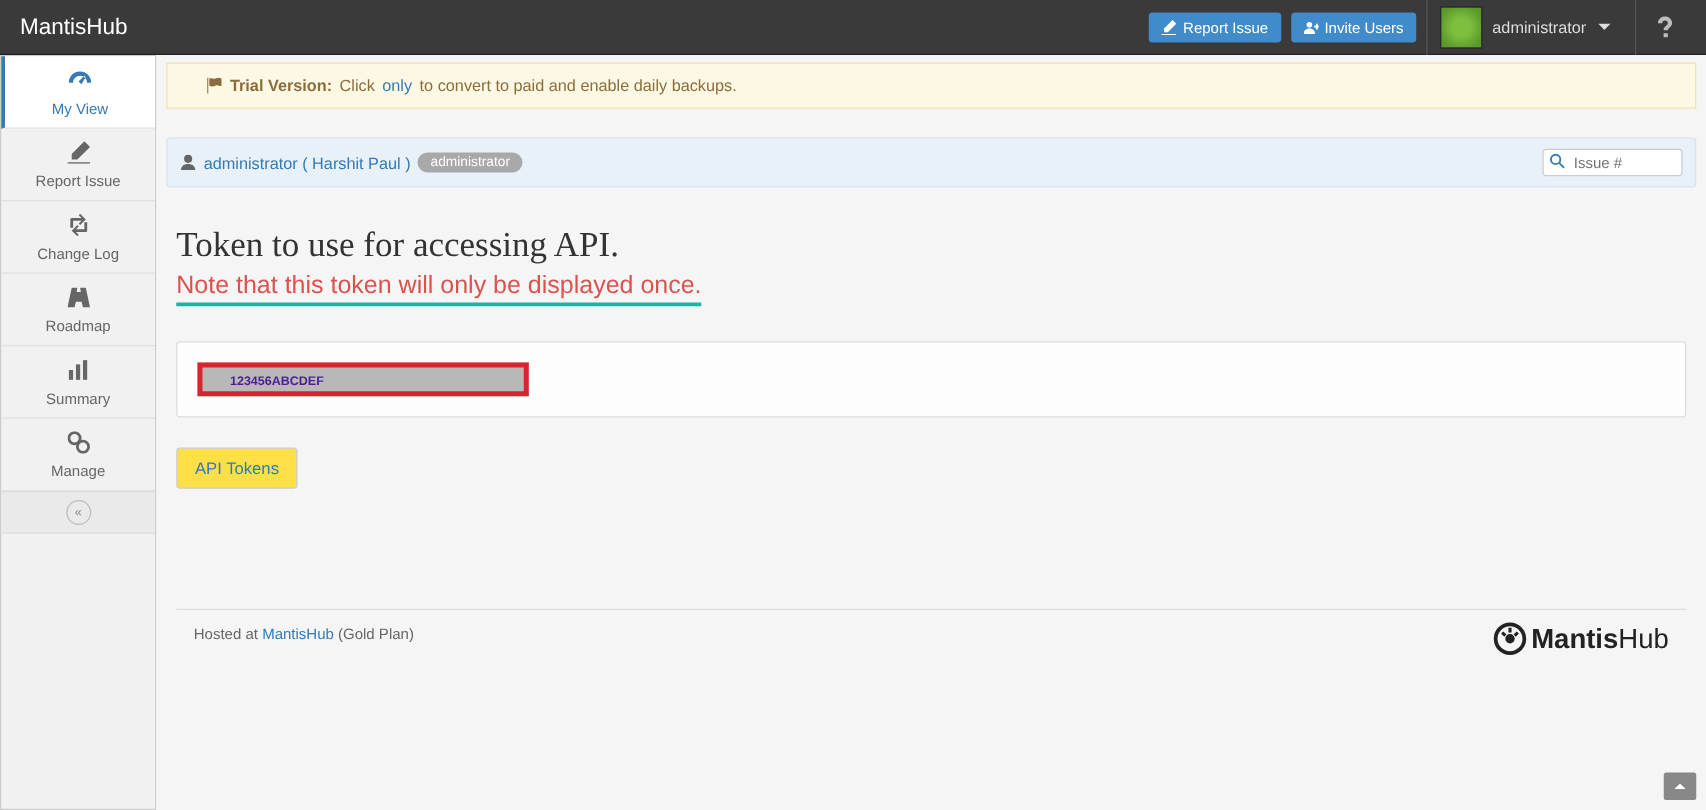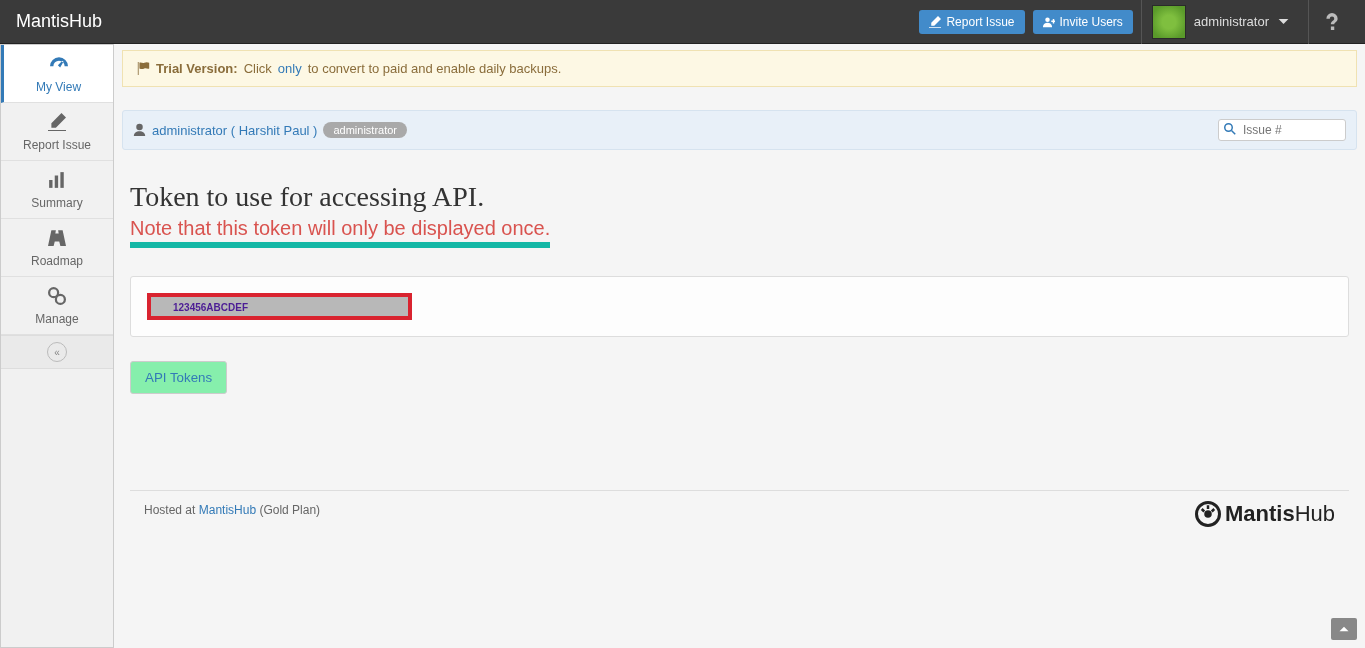--- a/index.html
+++ b/index.html
@@ -7,44 +7,44 @@
 a { color: #337ab7; text-decoration: none; }
 .navbar { background: #3a3a3a; height: 44px; display: flex; align-items: center; padding: 0 10px; color: #e5e5e5; border-bottom: 1px solid #222; }
 .navbar-brand { color: #fff; font-size: 18px; font-weight: 400; padding-left: 6px; }
 .navbar-right { margin-left: auto; display: flex; align-items: center; gap: 8px; }
 .btn { display: inline-flex; align-items: center; gap: 5px; padding: 5px 10px; border-radius: 3px; font-size: 12px; cursor: pointer; border: none; color: #fff; }
 .btn-primary { background: #428bca; }
 .avatar { width: 34px; height: 34px; background: radial-gradient(circle, #7fbf3f 30%, #5a9a2a 80%); border: 1px solid #2a2a2a; }
 .user-menu { display: flex; align-items: center; gap: 8px; padding: 0 10px; color: #ddd; border-left: 1px solid #555; height: 44px; cursor: pointer; }
 .help-menu { padding: 0 14px; color: #bbb; font-size: 18px; border-left: 1px solid #555; height: 44px; display: flex; align-items: center; cursor: pointer; }
 .container { display: flex; height: calc(648px - 44px); }
-.sidebar { width: 114px; background: #f1f1f1; border: 1px solid #ccc; display: flex; flex-direction: column; }
+.sidebar { width: 125px; background: #f1f1f1; border: 1px solid #ccc; display: flex; flex-direction: column; }
 .sidebar-item { display: flex; flex-direction: column; align-items: center; padding: 10px 4px 8px; gap: 4px; border-bottom: 1px solid #e0e0e0; cursor: pointer; color: #666; }
 .sidebar-item.active { background: #fff; border-left: 3px solid #337ab7; color: #337ab7; }
 .sidebar-item .icon { font-size: 18px; }
 .sidebar-item .label { font-size: 12px; }
 .sidebar-collapse { text-align: center; padding: 6px 0; border-top: 1px solid #ddd; border-bottom: 1px solid #ddd; background: #eaeaea; cursor: pointer; }
 .collapse-circle { display: inline-flex; align-items: center; justify-content: center; width: 20px; height: 20px; border: 1px solid #bbb; border-radius: 50%; color: #888; font-size: 10px; }
 .main { flex: 1; display: flex; flex-direction: column; background: #f5f5f5; overflow-y: auto; }
-.trial-bar { background: #fdf8e4; border: 1px solid #f0e2b2; padding: 10px 14px; margin: 6px 8px 8px; color: #8a6d3b; display: flex; align-items: flex-start; gap: 6px; }
+.trial-bar { background: #fdf8e4; border: 1px solid #f0e2b2; padding: 10px 31px; margin: 6px 8px 8px; color: #8a6d3b; display: flex; align-items: flex-start; gap: 6px; }
 .trial-bar .flag { color: #8a6d3b; }
 .breadcrumb-bar { background: #e8f0f8; border: 1px solid #d6e3ef; margin: 15px 8px; padding: 8px 10px; display: flex; align-items: center; gap: 6px; border-radius: 3px; }
 .breadcrumb-bar .user-icon { color: #666; }
 .badge-role { background: #a9a9a9; color: #fff; padding: 2px 10px; border-radius: 10px; font-size: 11px; }
 .issue-search { margin-left: auto; }
-.issue-search input { border: 1px solid #ccc; border-radius: 3px; padding: 3px 6px 3px 24px; font-size: 12px; color: #337ab7; width: 128px; background-image: none; }
+.issue-search input { border: 1px solid #ccc; border-radius: 3px; padding: 3px 6px 3px 24px; font-size: 12px; color: #337ab7; width: 112px; background-image: none; }
 .search-wrap { position: relative; }
 .search-wrap .mag { position: absolute; left: 6px; top: 4px; color: #337ab7; font-size: 12px; }
 .content { padding: 16px 16px 0 16px; flex: 1; }
 h2.page-title { font-size: 28px; font-weight: 400; color: #333; margin-bottom: 4px; font-family: Liberation Serif, serif; }
-.note-warning { color: #d9534f; font-size: 20px; font-weight: 400; border-bottom: 6px solid #14b8a6; display: inline-block; padding-bottom: 2px; margin-bottom: 28px; }
+.note-warning { color: #d9534f; font-size: 20px; font-weight: 400; border-bottom: 3px solid #14b8a6; display: inline-block; padding-bottom: 2px; margin-bottom: 28px; }
 .token-panel { background: #fdfdfd; border: 1px solid #ddd; border-radius: 3px; padding: 16px; margin-bottom: 24px; display: flex; }
 .token-rect { border: 4px solid #d9232f; background: #b8b8b8; width: 265px; padding: 2px 22px; }
 .token-value { font-weight: bold; color: #4c1d95; font-size: 10px; }
-.btn-outline { display: inline-block; border: 1px solid #ccc; background: #86efac; color: #337ab7; padding: 8px 14px; border-radius: 3px; cursor: pointer; }
+.btn-outline { display: inline-block; border: 1px solid #ccc; background: #fde047; color: #337ab7; padding: 8px 14px; border-radius: 3px; cursor: pointer; }
 .footer { border-top: 1px solid #ddd; padding: 10px 14px; font-size: 12px; color: #666; display: flex; align-items: flex-start; margin-top: 96px; }
 .footer-left { line-height: 1.6; text-align: right; }
 .footer-logo { margin-left: auto; display: flex; align-items: center; gap: 4px; font-size: 22px; color: #222; }
 .footer-logo .bug { width: 26px; height: 26px; border: 3px solid #222; border-radius: 50%; display: inline-flex; align-items: center; justify-content: center; }
 .footer-logo b { font-weight: 700; }
 .scroll-top { position: absolute; bottom: 8px; right: 8px; width: 26px; height: 22px; background: #888; color: #fff; display: flex; align-items: center; justify-content: center; cursor: pointer; border-radius: 2px; font-size: 12px; }
 svg.ico { width: 1em; height: 1em; vertical-align: -0.12em; fill: currentColor; }
 </style>
 </head>
 <body>
@@ -90,31 +90,37 @@
       <span class="label">My View</span>
     </div>
     <div class="sidebar-item">
       <span class="icon"><svg class="ico" viewBox="0 0 16 16">
             <path d="M12 0l4 4-9 9H3V9l9-9zM0 15h16v1H0z"></path>
           </svg></span>
       <span class="label">Report Issue</span>
     </div>
     <div class="sidebar-item">
       <span class="icon"><svg class="ico" viewBox="0 0 16 16">
-            <rect x="1" y="8" width="3" height="7"></rect>
-            <rect x="6" y="4" width="3" height="11"></rect>
-            <rect x="11" y="1" width="3" height="14"></rect>
+            <path d="M3 3h7l-2-2 1-1 4 4-4 4-1-1 2-2H4v5H2V4a1 1 0 011-1zM13 13H6l2 2-1 1-4-4 4-4 1 1-2 2h6V6h2v6a1 1 0 01-1 1z"></path>
           </svg></span>
-      <span class="label">Summary</span>
+      <span class="label">Change Log</span>
     </div>
     <div class="sidebar-item">
       <span class="icon"><svg class="ico" viewBox="0 0 16 16">
             <path d="M3 1l-3 14h5l1-4h4l1 4h5L13 1H9l.5 3h-3L7 1z"></path>
           </svg></span>
       <span class="label">Roadmap</span>
+    </div>
+    <div class="sidebar-item">
+      <span class="icon"><svg class="ico" viewBox="0 0 16 16">
+            <rect x="1" y="8" width="3" height="7"></rect>
+            <rect x="6" y="4" width="3" height="11"></rect>
+            <rect x="11" y="1" width="3" height="14"></rect>
+          </svg></span>
+      <span class="label">Summary</span>
     </div>
     <div class="sidebar-item">
       <span class="icon"><svg class="ico" viewBox="0 0 16 16">
             <circle cx="5" cy="5" r="4" fill="none" stroke="currentColor" stroke-width="2"></circle>
             <circle cx="11" cy="11" r="4" fill="none" stroke="currentColor" stroke-width="2"></circle>
           </svg></span>
       <span class="label">Manage</span>
     </div>
     <div class="sidebar-collapse">
       <span class="collapse-circle">«</span>

